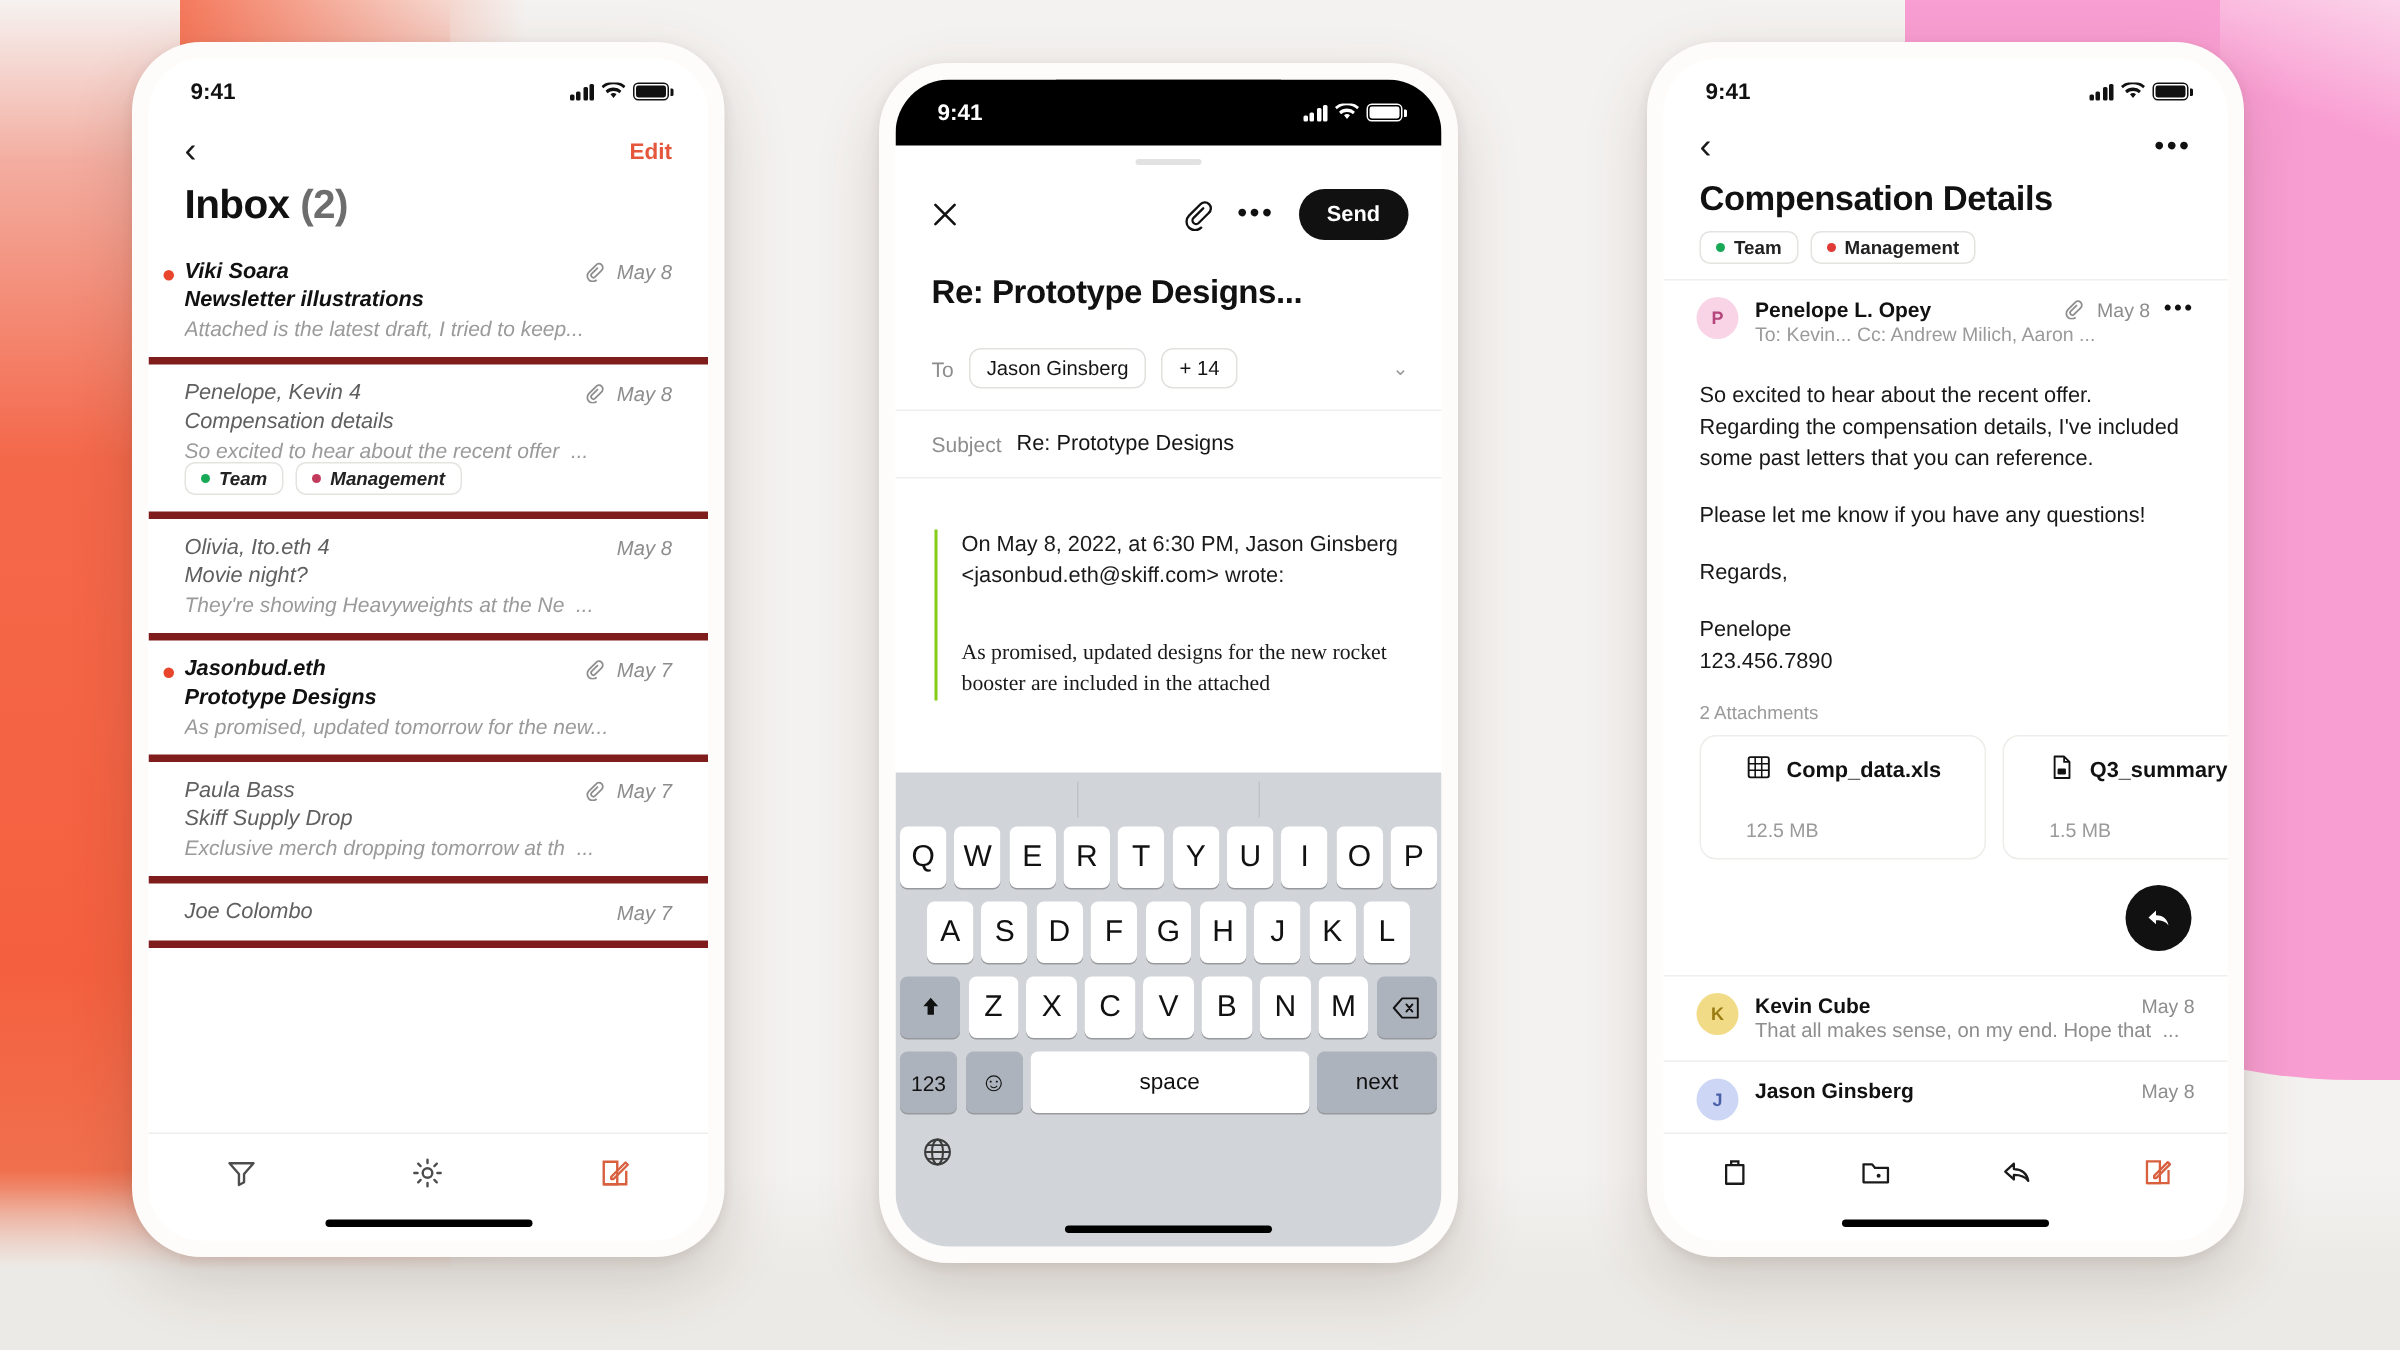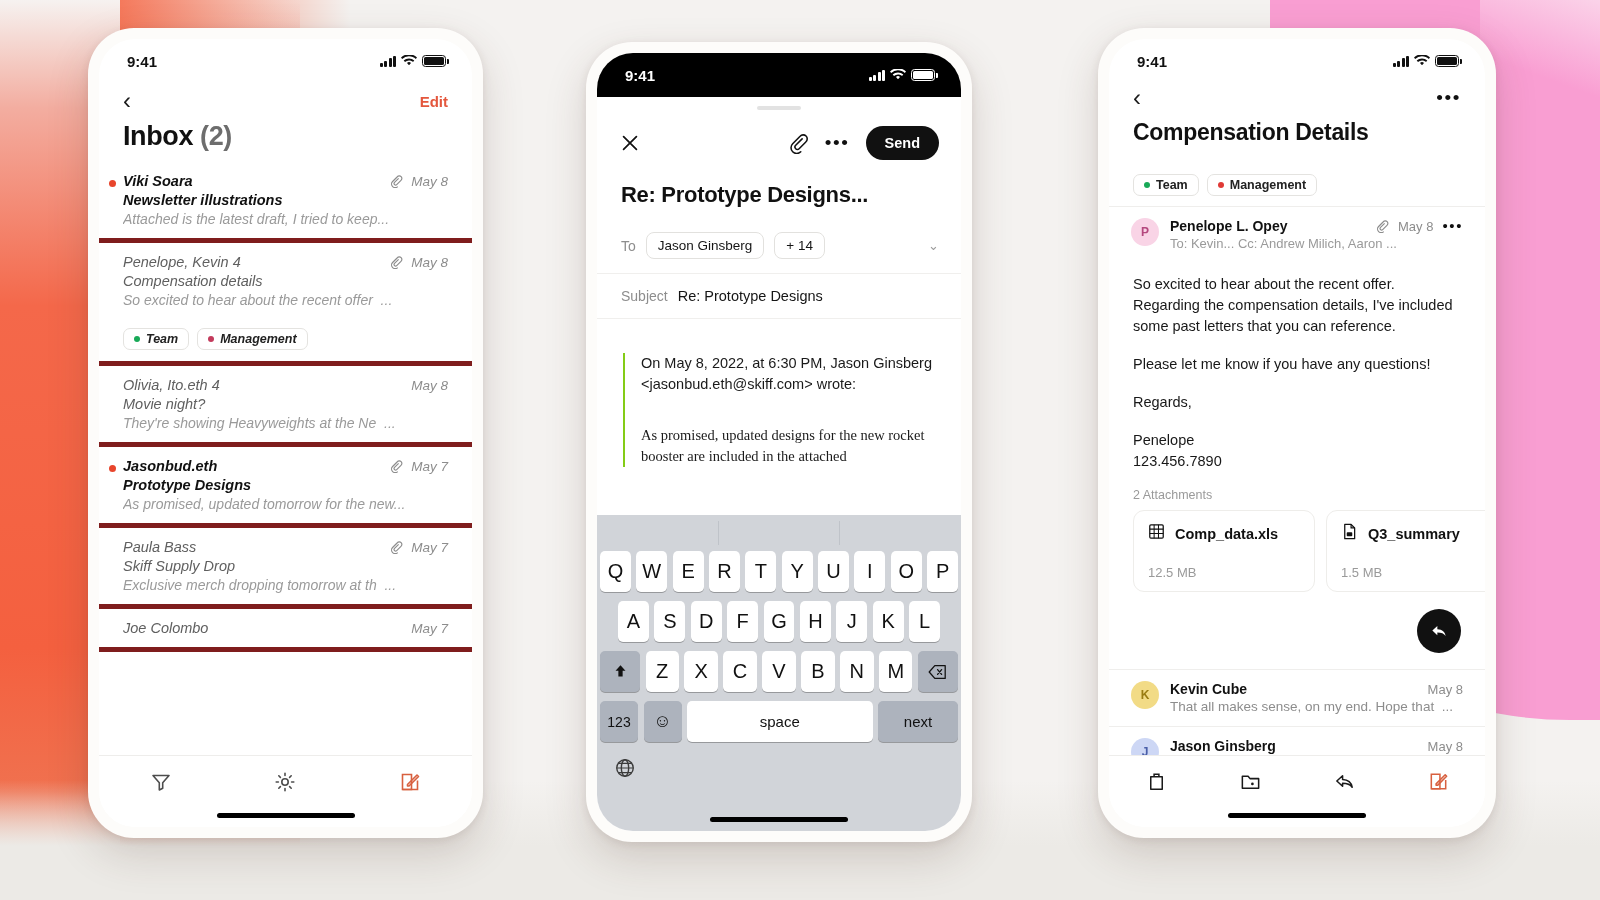--- a/index.html
+++ b/index.html
@@ -91,21 +91,21 @@
   .mail-list { border-top:0; }
   .mail-item { padding: 11px 24px 11px 24px; border-bottom: 5px solid #7f1d1d; position: relative; font-style: italic; }
   .mail-row1 { display:flex; align-items:center; justify-content:space-between; }
   .mail-from { font-size:14.5px; color:#5f5f5f; display:flex; align-items:center; gap:8px;}
   .mail-from.unread { color:#111; font-weight:600; }
   .dot-unread { width:7px;height:7px;border-radius:50%;background:#e8452c;flex:none; position:absolute; left:10px; top:18px;}
   .mail-meta { display:flex; align-items:center; gap:8px; color:#8d8d8d; font-size:13.5px; }
   .mail-subject { font-size:14.5px; color:#5f5f5f; margin-top:3px; }
   .mail-subject.unread { color:#111; font-weight:bold; }
   .mail-snippet { font-size:14px; color:#9a9a9a; margin-top:3px; white-space:nowrap; overflow:hidden;}
-  .tags { display:flex; gap:8px; margin-top:20px; }
+  .tags { display:flex; gap:8px; margin-top:0; }
   .tag {
     display:flex; align-items:center; gap:6px; border:1px solid #e4e3e0;
     border-radius:7px; padding: 3px 10px; font-size:12.5px; color:#222; font-weight:600;
   }
   .tag .tdot { width:6px;height:6px;border-radius:50%; }
   .tabbar {
     position:absolute; left:0; right:0; bottom:0; height:72px;
     border-top:1px solid #eeedeb; background:#fff;
     display:flex; align-items:flex-start; justify-content:space-around; padding-top:14px;
   }
@@ -156,21 +156,21 @@
   .msg-h-main { flex:1; min-width:0; }
   .msg-h-row { display:flex; align-items:center; justify-content:space-between; }
   .msg-name { font-size:14px; font-weight:bold; color:#111; }
   .msg-meta { display:flex; align-items:center; gap:9px; color:#8d8d8d; font-size:13px; }
   .msg-to { font-size:13px; color:#9a9a9a; margin-top:2px; white-space:nowrap; overflow:hidden;}
   .msg-body { padding: 22px 24px 0 24px; }
   .msg-body p { font-size:14.5px; color:#181818; line-height:1.45; }
   .msg-body p + p { margin-top:17px; }
   .att-label { padding: 16px 24px 8px 24px; font-size:12.5px; color:#9a9a9a; }
   .att-row { display:flex; gap:11px; padding: 0 0 0 24px; }
-  .att-card { border:1px solid #eeedea; border-radius:11px; padding:11px 13px; min-width:182px; flex:none; }
+  .att-card { border:1px solid #eeedea; border-radius:11px; padding:11px 29px; min-width:182px; flex:none; }
   .att-top { display:flex; align-items:center; gap:9px; }
   .att-name { font-size:14.5px; font-weight:bold; color:#111; white-space:nowrap; }
   .att-size { font-size:13px; color:#9a9a9a; margin-top:20px; margin-left:1px; }
   .reply-fab {
     width:44px;height:44px;border-radius:50%;background:#111;color:#fff;
     display:flex;align-items:center;justify-content:center;
     margin: 17px 24px 16px auto; font-size:19px;
   }
   .thread-item { display:flex; align-items:flex-start; gap:11px; padding: 11px 22px; border-top:1px solid #efeeec; }
   .thread-main { flex:1; min-width:0; }

